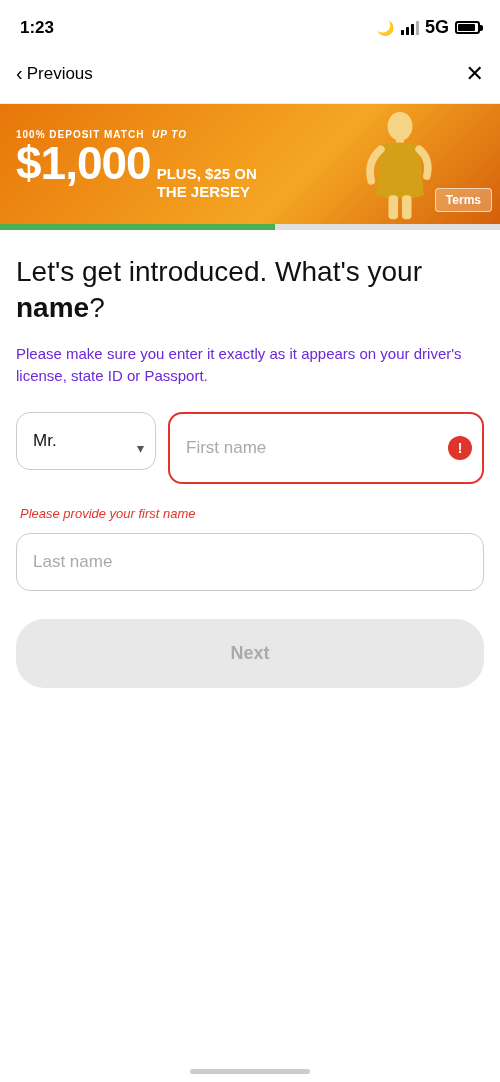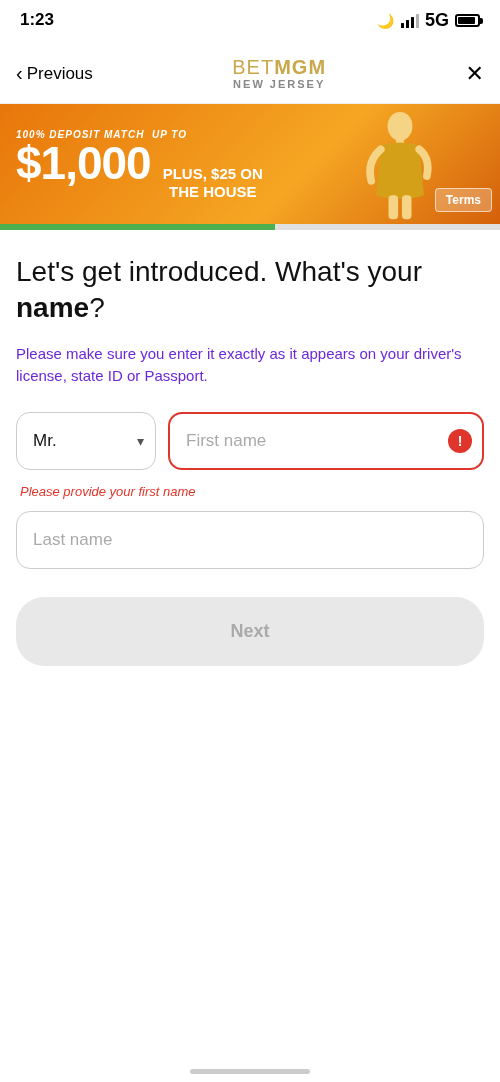--- a/index.html
+++ b/index.html
@@ -10,21 +10,21 @@
       background: #ffffff;
       font-family: -apple-system, BlinkMacSystemFont, 'Helvetica Neue', Arial, sans-serif;
       overflow-x: hidden;
     }
 
     
     .status-bar {
       background: #fff;
       display: flex;
       justify-content: space-between;
-      align-items: flex-start;
+      align-items: flex-end;
       padding: 10px 20px 6px 20px;
       height: 44px;
     }
     .status-time {
       font-size: 17px;
       font-weight: 600;
       color: #000;
     }
     .status-icons {
       display: flex;
@@ -102,21 +102,20 @@
       z-index: 2;
     }
     .banner-line1 {
       font-size: 10px;
       font-weight: 600;
       color: #fff;
       letter-spacing: 1px;
       text-transform: uppercase;
     }
     .banner-line1 span {
-      font-style: italic;
     }
     .banner-amount {
       font-size: 46px;
       font-weight: 900;
       color: #fff;
       line-height: 1;
       letter-spacing: -1px;
     }
     .banner-plus {
       font-size: 15px;
@@ -189,21 +188,21 @@
       font-size: 15px;
       color: #6d28d9;
       line-height: 1.5;
       margin-bottom: 24px;
     }
 
     
     .form-row {
       display: flex;
       gap: 12px;
-      margin-bottom: 14px;
+      margin-bottom: 22px;
       align-items: stretch;
     }
     .select-wrapper {
       position: relative;
       flex: 0 0 140px;
     }
     .select-field {
       width: 100%;
       height: 58px;
       border: 1.5px solid #ccc;
@@ -224,21 +223,21 @@
       pointer-events: none;
       font-size: 14px;
       color: #555;
     }
     .input-wrapper {
       flex: 1;
       position: relative;
     }
     .input-field {
       width: 100%;
-      height: 58px;
+      height: 72px;
       border: 2px solid #e0352b;
       border-radius: 14px;
       padding: 0 64px 0 16px;
       font-size: 17px;
       color: #111;
       background: #fff;
       outline: none;
     }
     .input-field::placeholder {
       color: #aaa;
@@ -372,40 +371,34 @@
       <div class="battery-fill"></div>
     </div>
   </div>
 </div>
 
 <div class="nav-bar">
   <div class="nav-previous">
     <span class="nav-previous-chevron">‹</span>
     <span>Previous</span>
   </div>
-  <div class="nav-logo">
-    <div>
-      <span class="nav-logo-bet">BET</span><span class="nav-logo-mgm">MGM</span>
-    </div>
-    <span class="nav-logo-sub">NEW JERSEY</span>
-  </div>
   <div class="nav-close">✕</div>
 </div>
 
 <div class="banner">
   <div class="banner-content">
     <div class="banner-line1">
       <span>100% DEPOSIT MATCH</span>
       &nbsp;<span style="font-style:italic;">UP TO</span>
     </div>
     <div style="display:flex; align-items:baseline; gap:2px;">
       <span class="banner-amount">$1,000</span>
-      <div style="margin-left:6px;text-align:center;">
+      <div style="">
         <span class="banner-plus">PLUS, $25 ON</span>
-        <span class="banner-house">THE HOUSE</span>
+        <span class="banner-house">THE JERSEY</span>
       </div>
     </div>
   </div>
 
   <div class="banner-person">
     <svg viewBox="0 0 100 120" xmlns="http://www.w3.org/2000/svg" class="person-shape">
 
       <ellipse cx="50" cy="18" rx="13" ry="15" fill="#f5d485"></ellipse>
 
       <rect x="46" y="30" width="8" height="8" fill="#f5d485"></rect>

